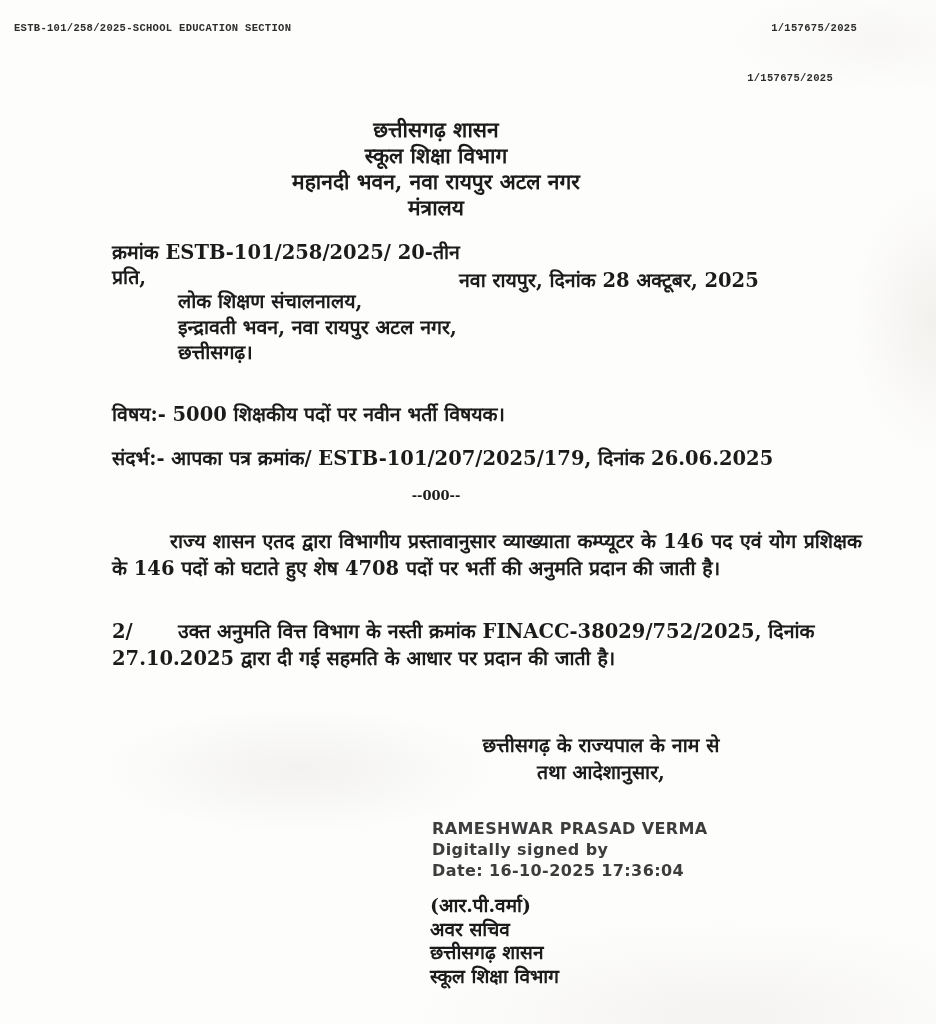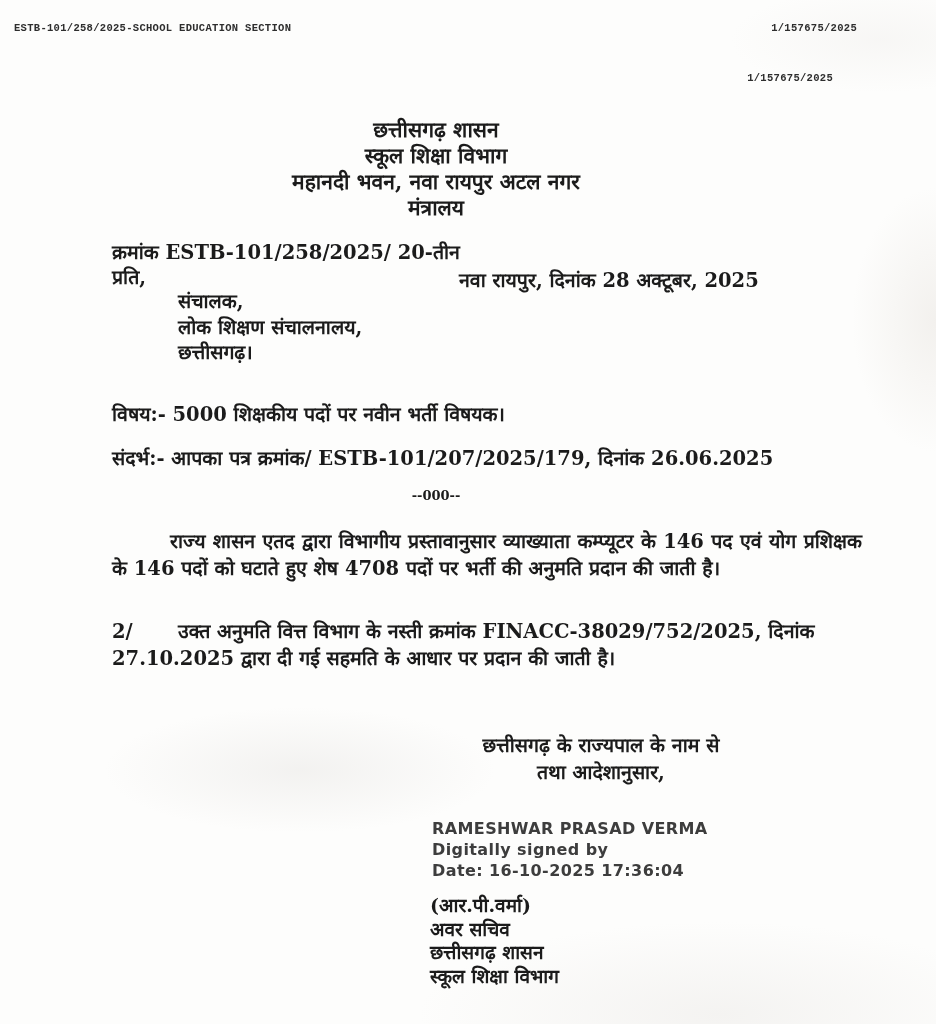--- a/index.html
+++ b/index.html
@@ -69,22 +69,22 @@
     <div>मंत्रालय</div>
   </div>
 
   <div class="abs dev ref-row">
     <span>क्रमांक ESTB-101/258/2025/ 20-तीन</span>
     <span class="ref-date">नवा रायपुर, दिनांक 28 अक्टूबर, 2025</span>
   </div>
 
   <div class="abs dev prati">प्रति,</div>
   <div class="abs dev addr">
-    <div>संचालक,</div>
     <div>लोक शिक्षण संचालनालय,</div>
+    <div>इन्द्रावती भवन, नवा रायपुर अटल नगर,</div>
     <div>छत्तीसगढ़।</div>
   </div>
 
   <div class="abs dev subject">विषय:- 5000 शिक्षकीय पदों पर नवीन भर्ती विषयक।</div>
   <div class="abs dev sandarbh">संदर्भ:- आपका पत्र क्रमांक/ ESTB-101/207/2025/179, दिनांक 26.06.2025</div>
 
   <div class="abs dev divider">--000--</div>
 
   <div class="abs dev para1">राज्य शासन एतद द्वारा विभागीय प्रस्तावानुसार व्याख्याता कम्प्यूटर के 146 पद एवं योग प्रशिक्षक के 146 पदों को घटाते हुए शेष 4708 पदों पर भर्ती की अनुमति प्रदान की जाती है।</div>
   <div class="abs dev para2">

